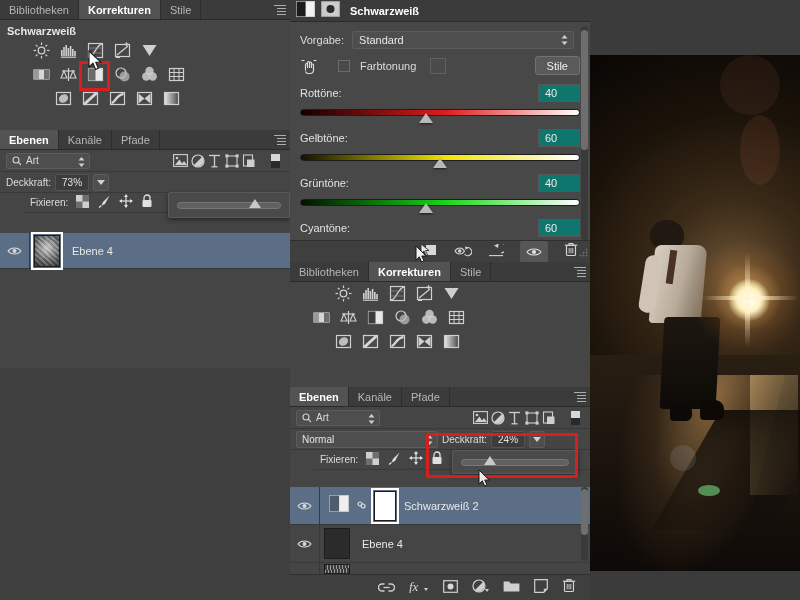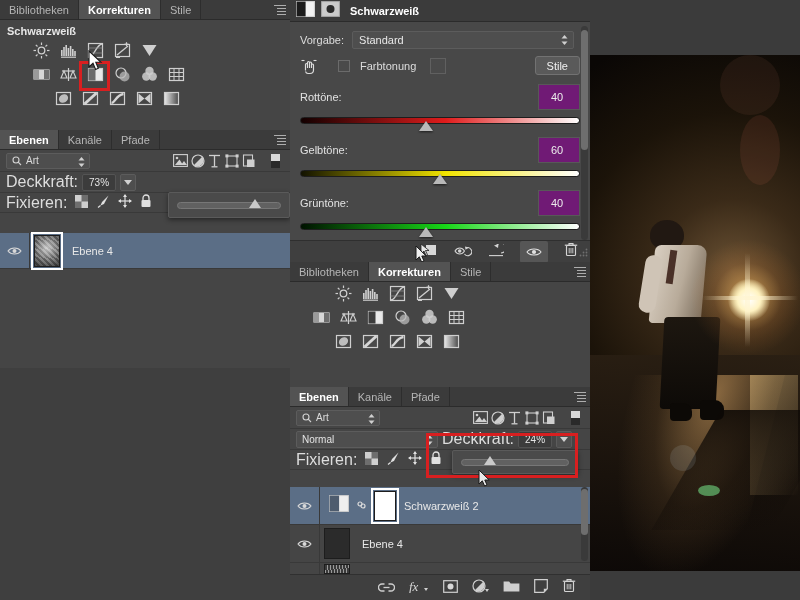--- a/index.html
+++ b/index.html
@@ -75,33 +75,33 @@
     display: flex; align-items: center; height: 21px;
     padding: 0 6px; gap: 4px; border-bottom: 1px solid #393939;
     position: relative;
   }
   .modeSelect {
     width: 142px; height: 17px; background: #4e4e4e;
     border: 1px solid #5c5c5c; border-radius: 2px;
     font-size: 10px; color: #e3e3e3; padding-left: 5px;
     display: flex; align-items: center; position: relative;
   }
-  .lbl { font-size: 16px; color: #dddddd; }
+  .lbl { font-size: 10px; color: #dddddd; }
   .opval {
     height: 17px; background: #3c3c3c; border: 1px solid #545454;
     border-radius: 2px; font-size: 10px; color: #e3e3e3;
     display:flex; align-items:center; padding: 0 6px;
   }
   .opArrow {
     width: 16px; height: 17px; background: #4e4e4e; border: 1px solid #5c5c5c;
     border-radius: 2px; display:flex; align-items:center; justify-content:center;
   }
   .lockRow {
     display: flex; align-items: center; height: 20px;
-    padding: 0 6px; gap: 8px; border-bottom: 1px solid #393939;
+    padding: 0 6px; gap: 8px; border-bottom: 1px solid #393939; margin-left: 24px;
   }
 
   .popSlider {
     position: absolute; background: #4a4a4a;
     border: 1px solid #5a5a5a; border-radius: 2px;
     box-shadow: 0 2px 5px rgba(0,0,0,.45);
     display: flex; align-items: center; justify-content: center;
   }
   .track {
     height: 7px; background: #616161; border: 1px solid #777;
@@ -151,23 +151,23 @@
   }
   .autoBtn {
     height: 19px; padding: 0 11px; background: #5a5a5a;
     border: 1px solid #727272; border-radius: 3px;
     font-size: 11px; color: #f0f0f0; display:flex; align-items:center;
   }
   .sliderBlock { padding: 5px 10px 0 10px; }
   .slHead { display:flex; align-items:center; justify-content:space-between; }
   .slLabel { font-size: 11px; color: #e2e2e2; }
   .slVal {
-    width: 42px; height: 26px; background: #701a75; border: 1px solid #585858;
+    width: 42px; height: 18px; background: #0f766e; border: 1px solid #585858;
     font-size: 11px; color: #ececec; display:flex; align-items:center;
-    padding-left: 12px;
+    padding-left: 6px;
   }
   .grad {
     position: relative; height: 7px; border-radius: 4px; margin-top: 7px;
     border: 1px solid #1d1d1d;
   }
   .gthumb {
     position: absolute; top: 3px;
     width: 0; height: 0;
     border-left: 7px solid transparent; border-right: 7px solid transparent;
     border-bottom: 10px solid #b9b9b9;

